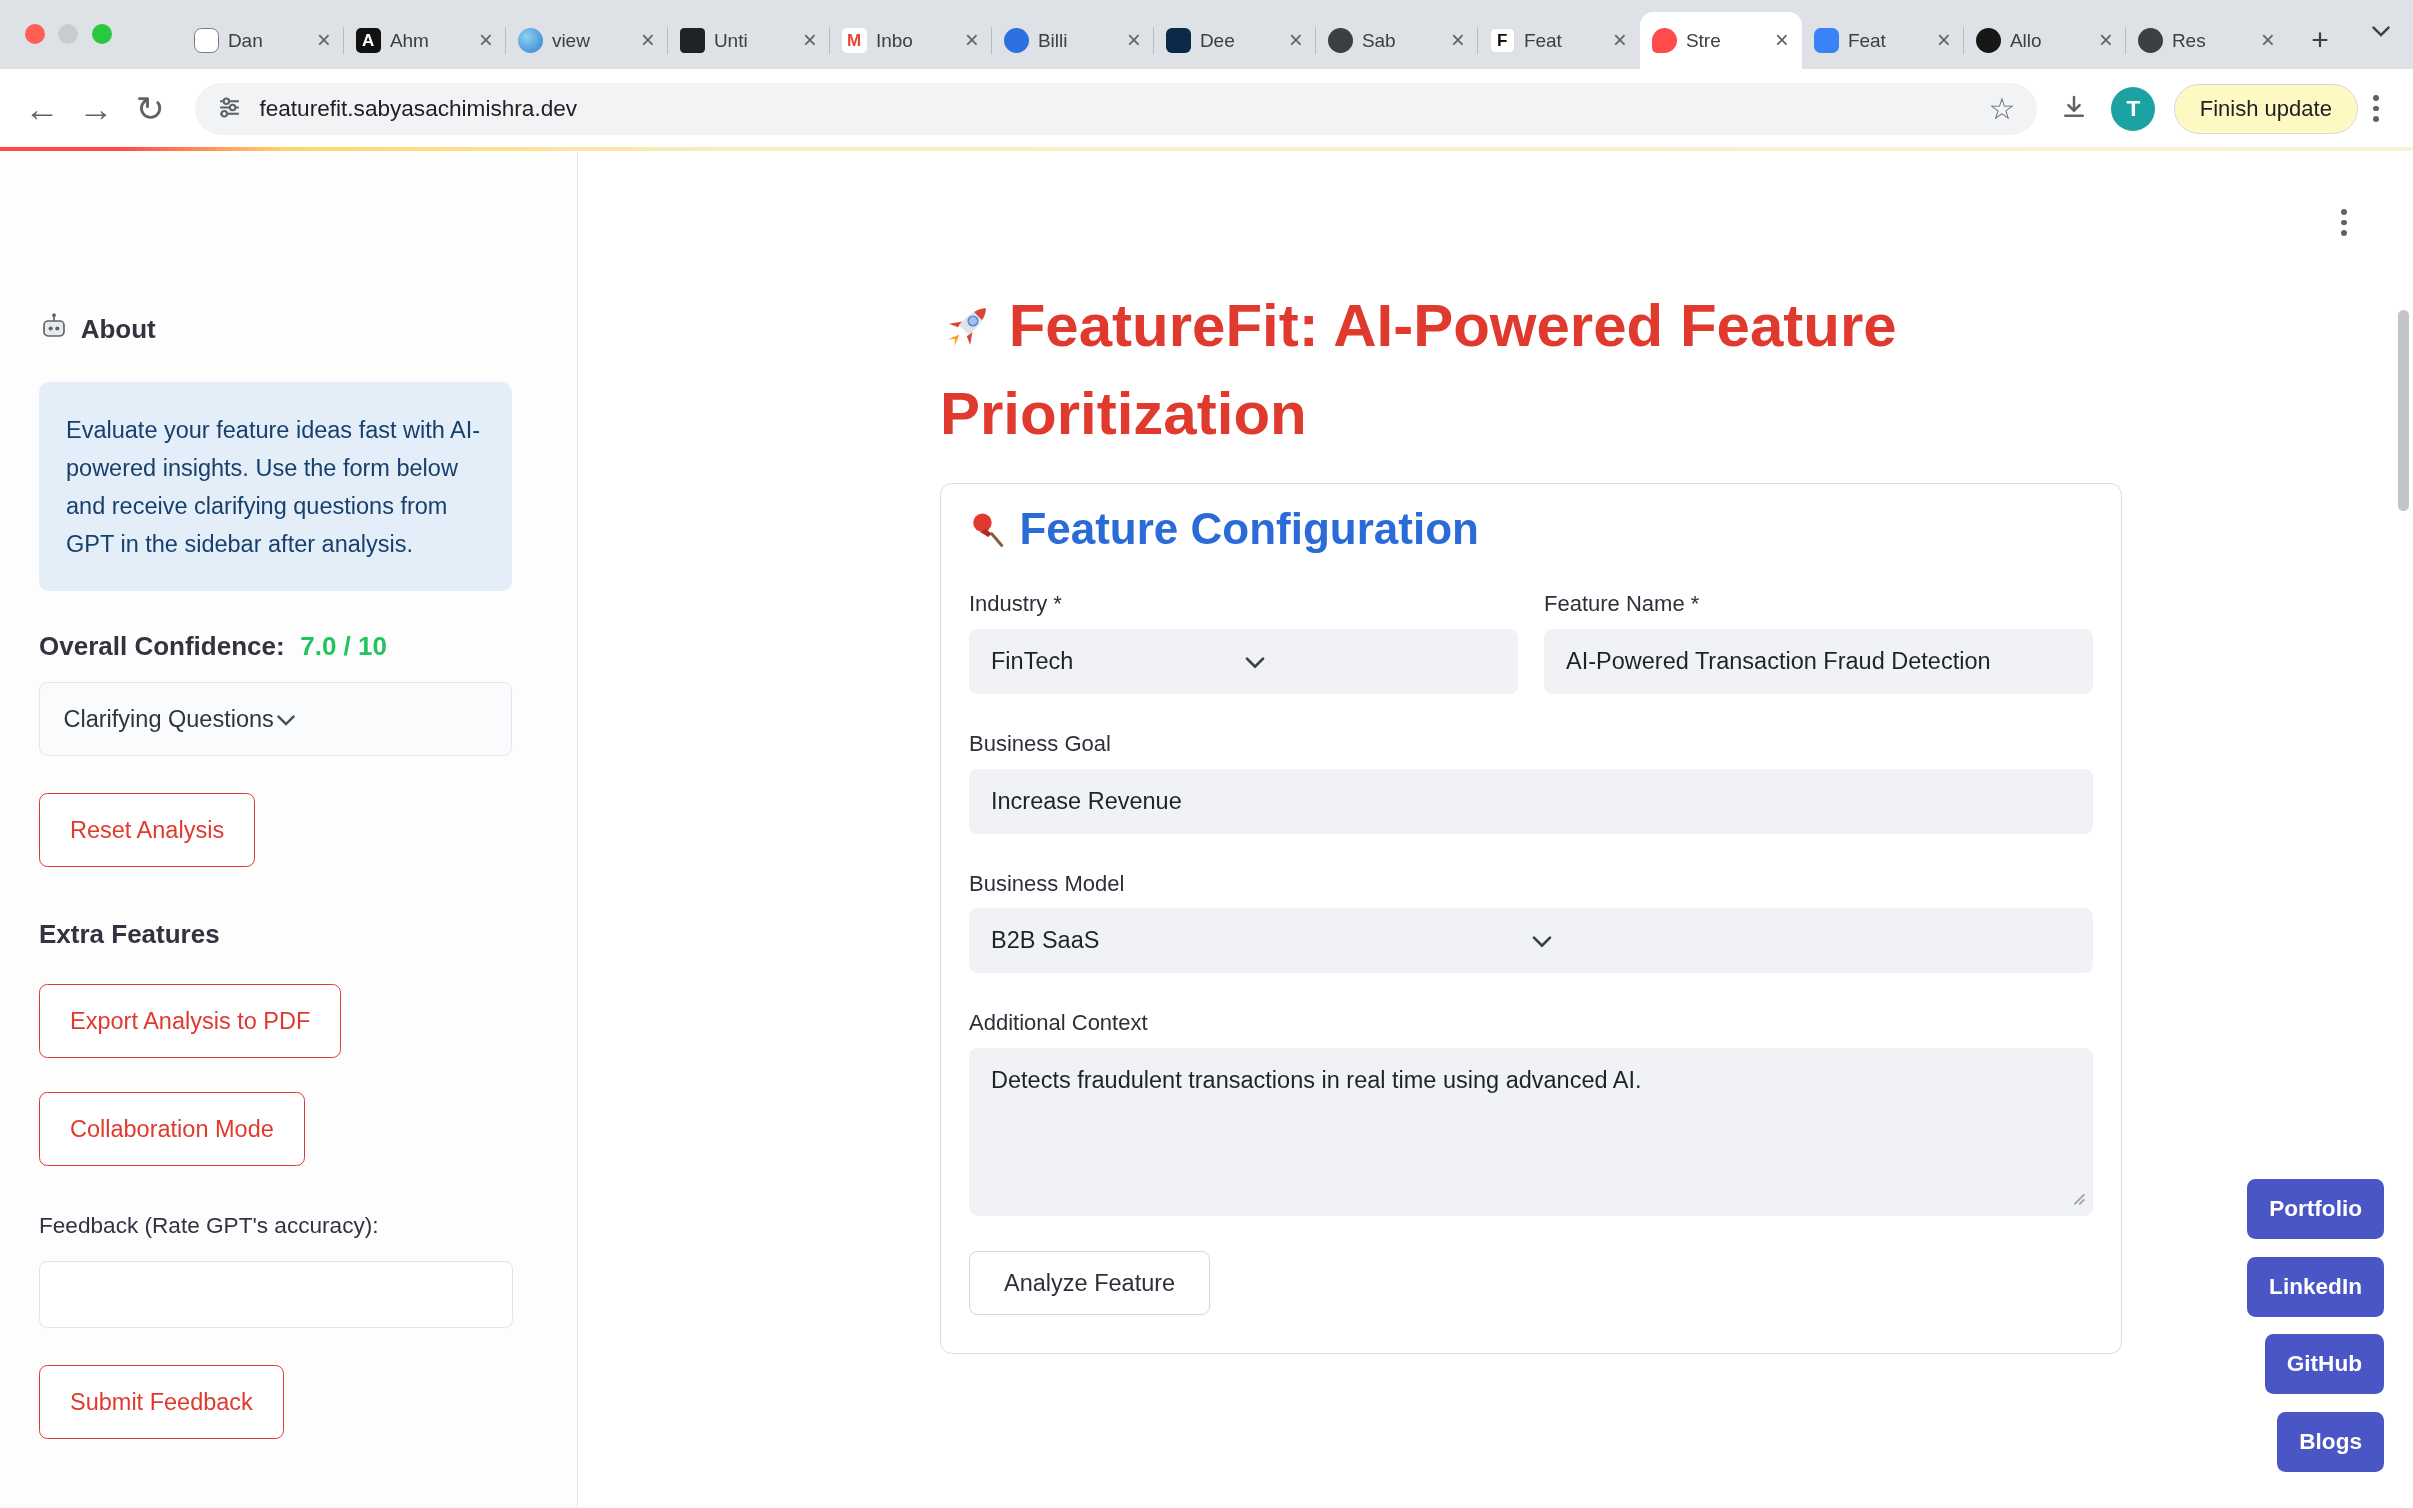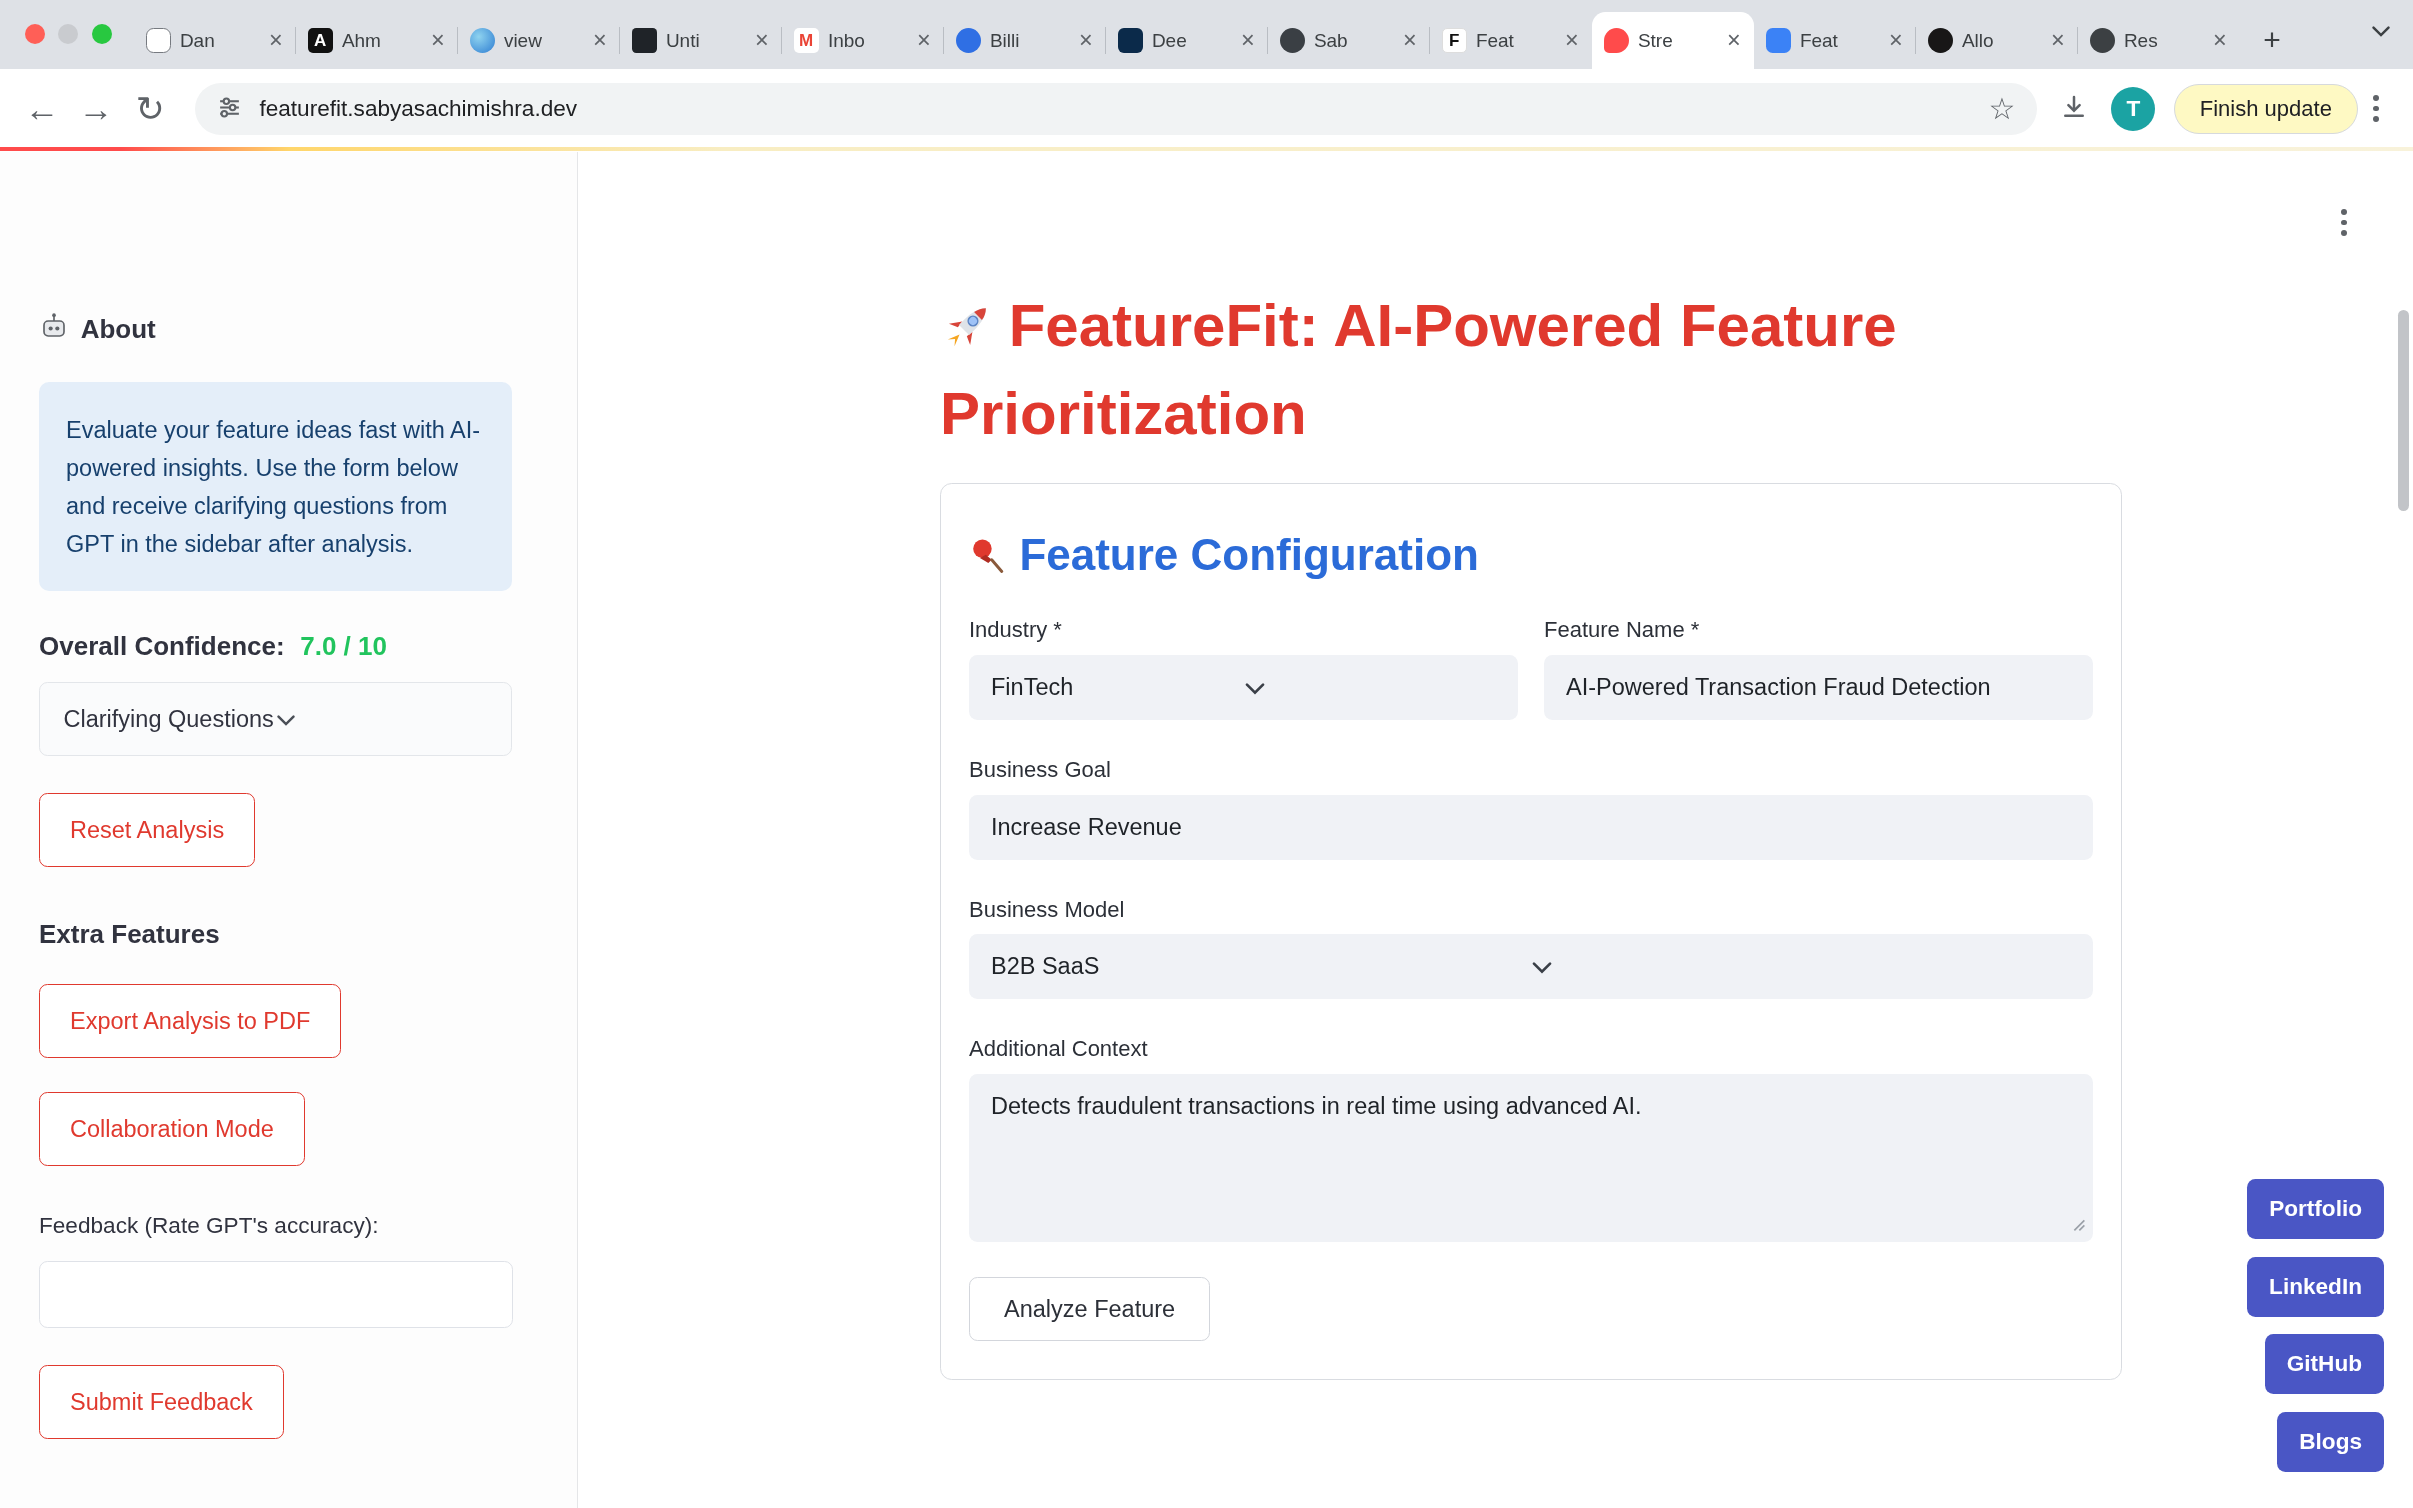--- a/index.html
+++ b/index.html
@@ -1,21 +1,21 @@
 <!DOCTYPE html>
 <html style="font-size:13.4px"><head>
 <meta charset="utf-8">
 <style>
   * { margin:0; padding:0; box-sizing:border-box; }
   html,body { width:2413px; height:1508px; overflow:hidden; }
   body { font-family:"Liberation Sans","DejaVu Sans",sans-serif; background:#fff; color:#31333f; }
   #root { position:relative; width:2413px; height:1508px; overflow:hidden; }
 
   
-  .tabstrip { position:absolute; top:0; left:0; right:0; height:69px; background:#dee1e6; display:flex; align-items:flex-end; }
+  .tabstrip { position:absolute; top:0; left:0; right:0; height:69px; background:#dee1e6; display:flex; align-items:flex-end;padding-left:48px; }
   .traffic { position:absolute; left:25px; top:23.5px; display:flex; gap:13.4px; }
   .tl { width:20px; height:20px; border-radius:50%; }
   .tl.red{ background:#ff5f57; } .tl.mid{ background:#c9cbcf; } .tl.grn{ background:#28c840; }
   .tabs { display:flex; align-items:flex-end; margin-left:134px; height:69px; }
   .tab { width:162px; height:57px; display:flex; align-items:center; gap:9.2px; padding:0 11.7px; border-radius:13.4px 13.4px 0 0; position:relative; }
   .tab:not(.active)+.tab:not(.active)::before { content:""; position:absolute; left:-0.8px; top:15px; width:0.8px; height:27px; background:#b9bdc3; }
   .tab.active { background:#fff; }
   .fav { width:25px; height:25px; flex:0 0 25px; display:flex; align-items:center; justify-content:center; font-size:17px; font-weight:bold; border-radius:5px; }
   .f0 { background:#fff; border:1.7px solid #767a80; border-radius:7.5px; color:#767a80; }
   .f1 { background:#111; color:#fff; }
@@ -66,21 +66,21 @@
   .btn-red.mt40 { margin-top:34px; }
   .fblabel { margin-top:47px; font-size:22.6px; color:#31333f; }
   .fbinput { margin-top:22px; width:474px; height:67px; background:#fff; border:0.8px solid #dfe2e8; border-radius:8.4px; padding:0 20px; font-size:23.5px; font-family:inherit; color:#31333f; }
 
   .main { flex:1; position:relative; padding:130px 0 0 314px; }
   .main .kebab { position:absolute; top:50px; right:59px; }
   .content { width:1202px; }
   h1.title { font-size:60px; line-height:1.47; font-weight:bold; color:#e0392e; width:1140px; }
   h1.title svg { vertical-align:-8.4px; margin-right:11.7px; }
 
-  .card { margin-top:25px; width:1182px; border:0.8px solid #d9dce1; border-radius:11.7px; background:#fff; padding:46px 28px 38px 28px; }
+  .card { margin-top:25px; width:1182px; border:0.8px solid #d9dce1; border-radius:11.7px; background:#fff; padding:20px 28px 38px 28px; }
   h2.cardtitle { font-size:44px; font-weight:bold; color:#2b6bd8; display:flex; align-items:center; gap:13.4px; }
   .flabel { margin-top:37px; margin-bottom:11.7px; font-size:22px; color:#2c3038; }
   .row2 { display:flex; gap:26px; }
   .col { flex:1; min-width:0; }
   .tinput { width:100%; height:65px; background:#f0f2f6; border:none; border-radius:8.4px; padding:0 22px; font-size:23.5px; font-family:inherit; color:#1f2328; }
   .tselect { width:100%; height:65px; background:#f0f2f6; border-radius:8.4px; display:flex; align-items:center; padding:0 22px; font-size:23.5px; color:#1f2328; }
   .tselect span { flex:1; }
   .tarea { position:relative; }
   .tarea textarea { width:100%; height:168px; background:#f0f2f6; border:none; border-radius:8.4px; padding:18.4px 22px; font-size:23.5px; font-family:inherit; color:#1f2328; resize:none; }
   .resize-h { position:absolute; right:6.7px; bottom:10px; }

